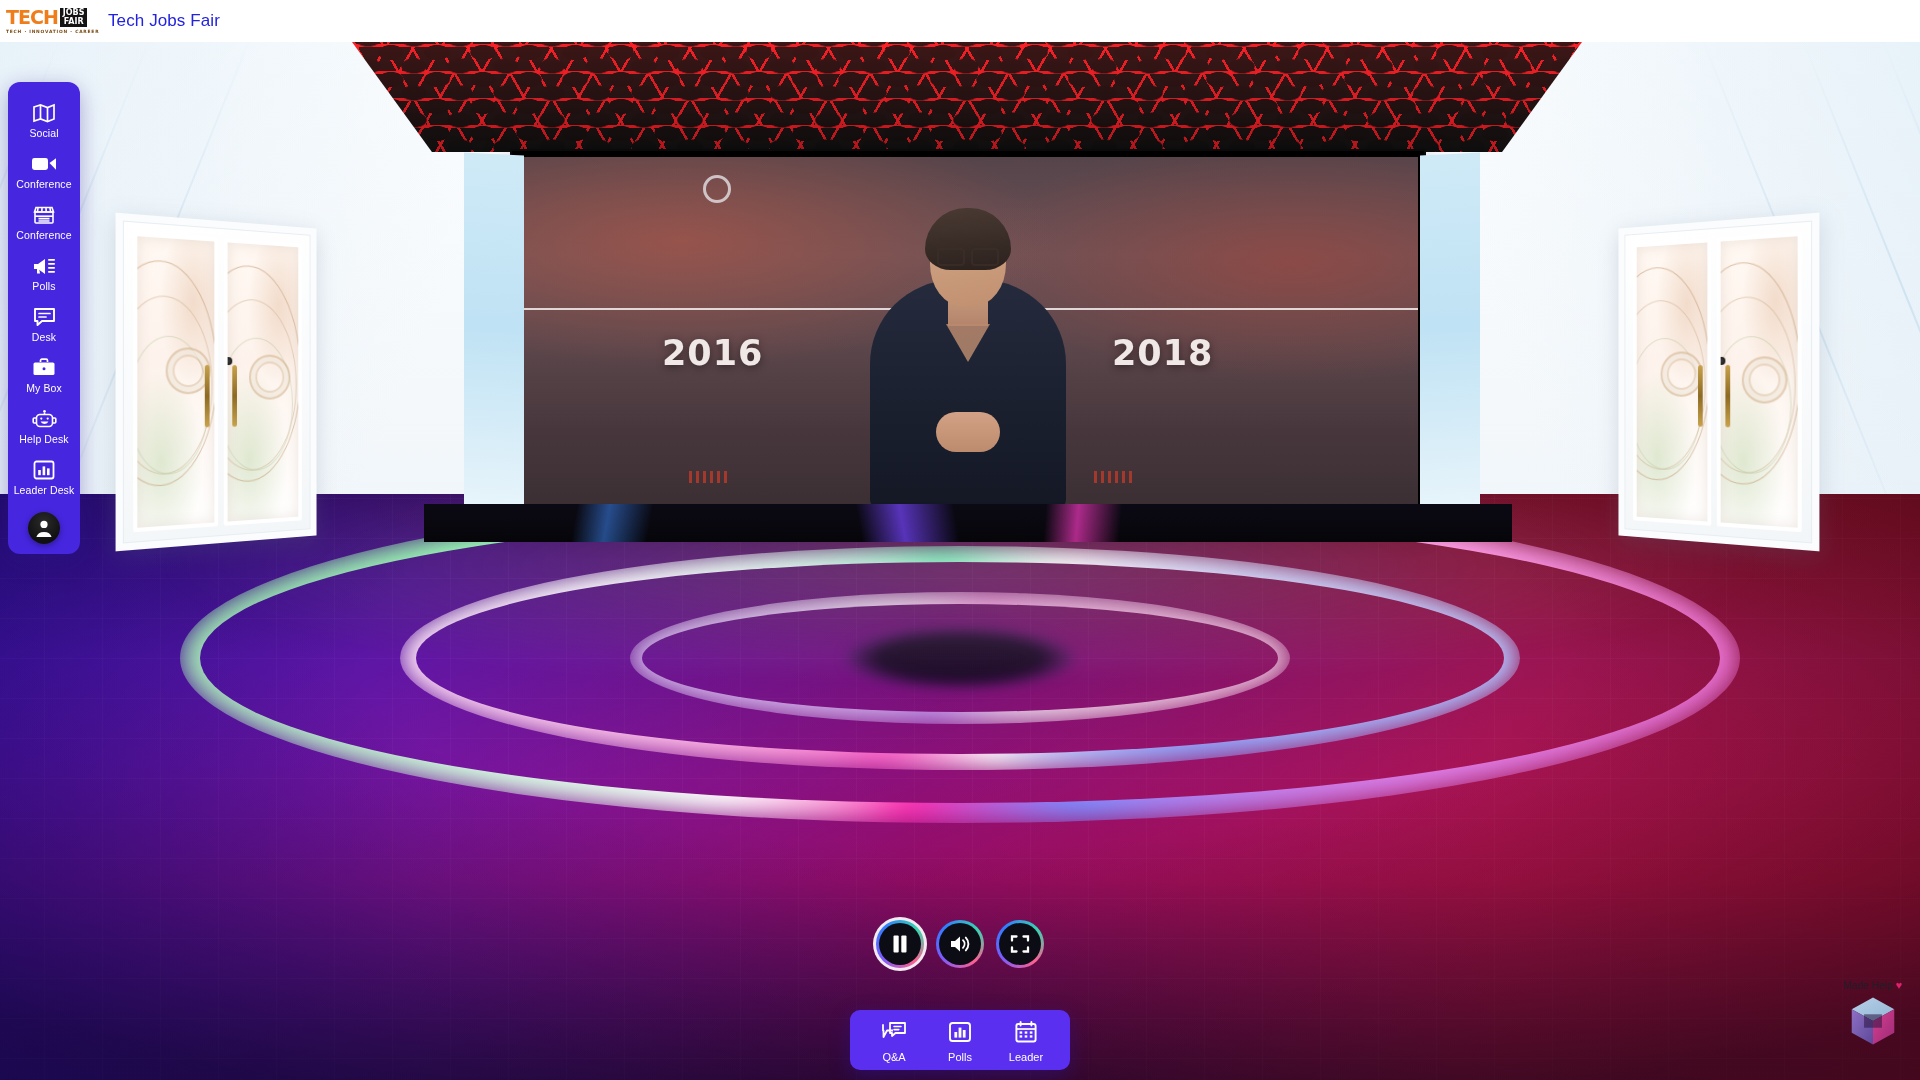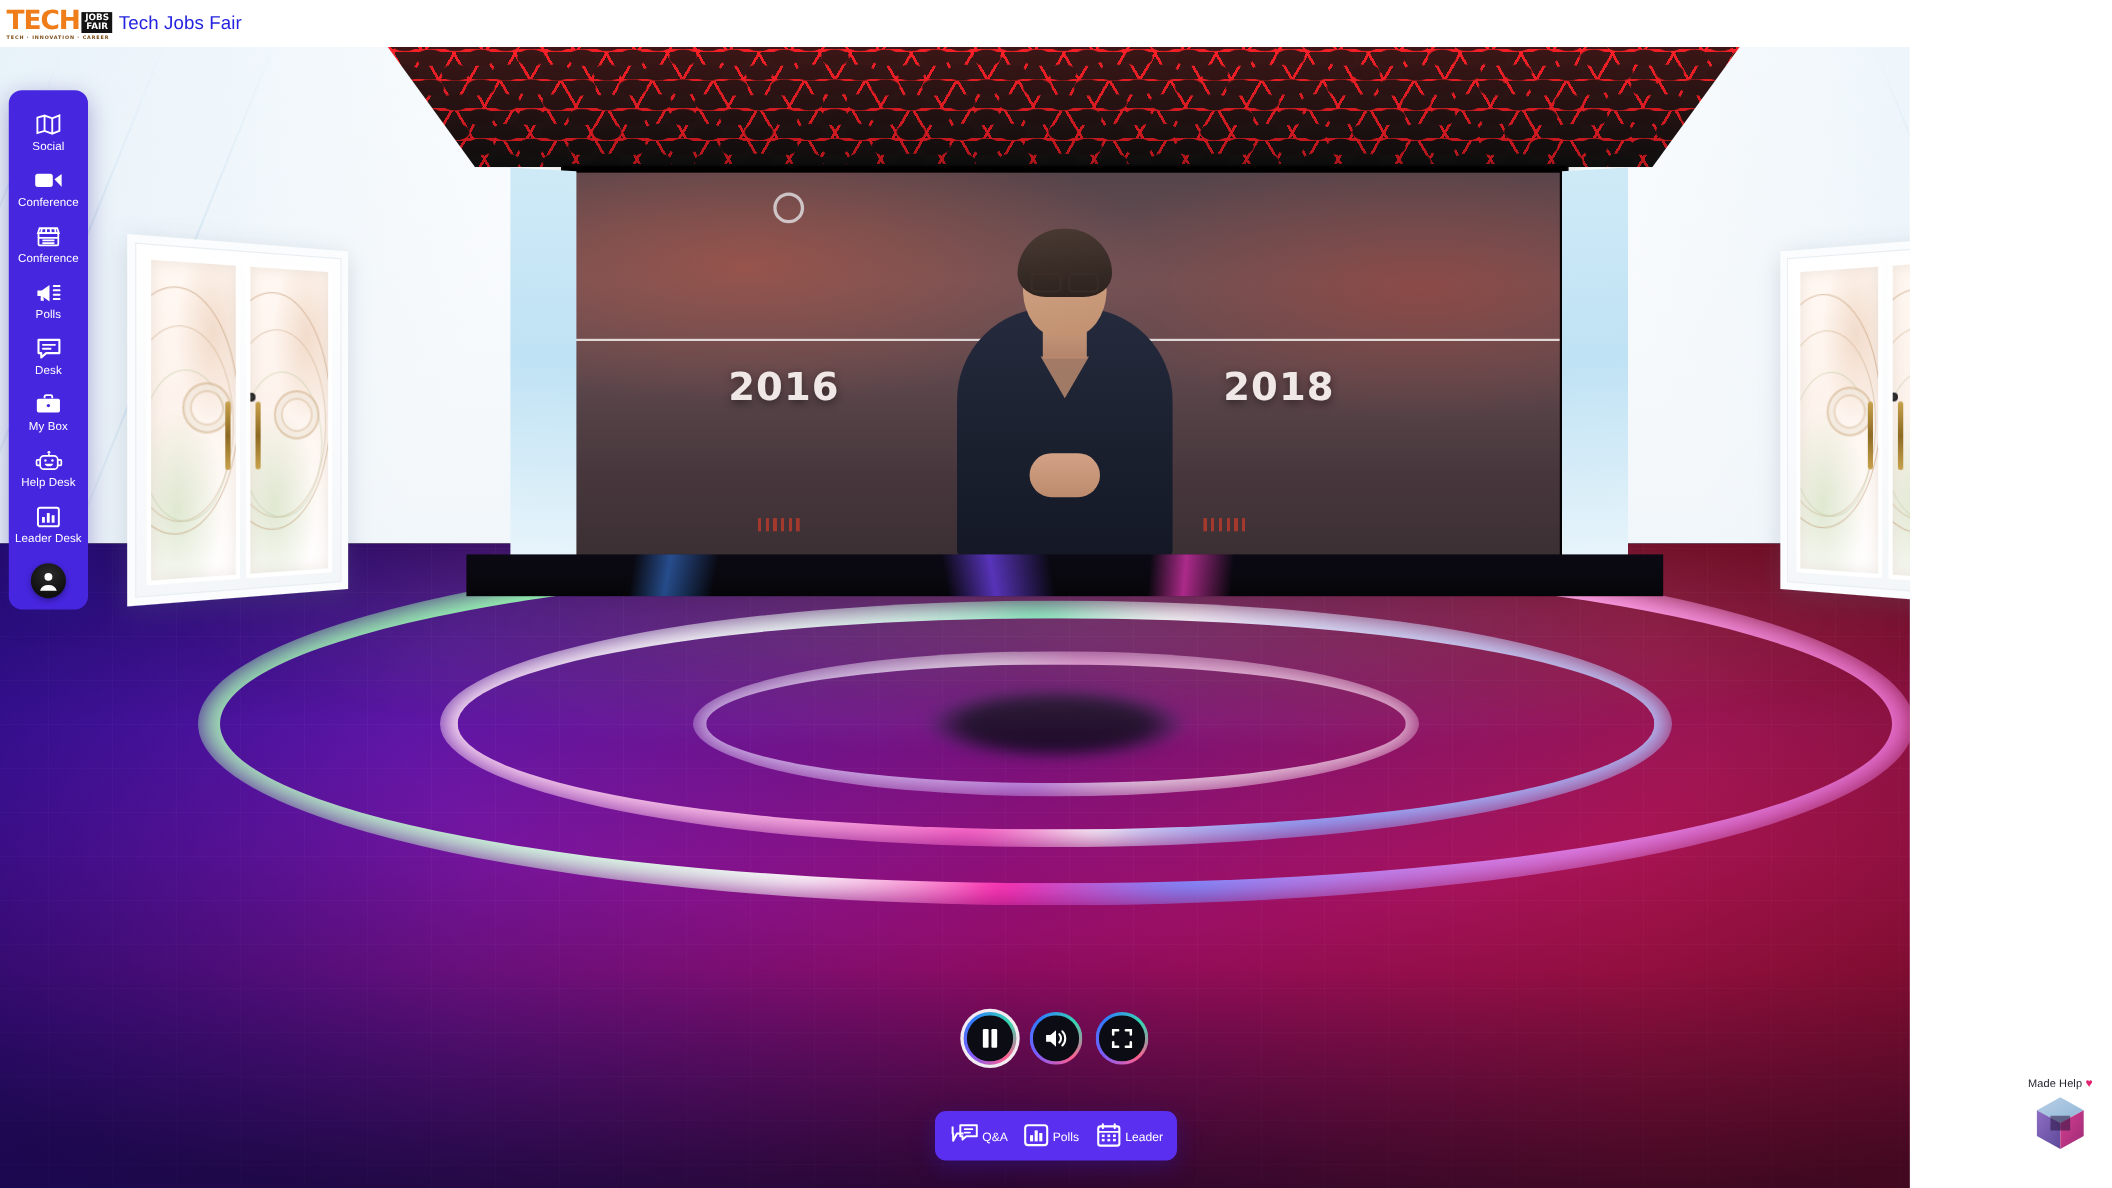--- a/index.html
+++ b/index.html
@@ -21,21 +21,21 @@
   }
   #brand-logo {
     margin-left: 6px;
     width: 88px; height: 36px;
     position: relative;
     display: flex; flex-direction: column; justify-content: center;
   }
   .logo-row1 { display: flex; align-items: flex-end; gap: 2px; }
   .logo-tech {
     font-family: "DejaVu Sans", sans-serif;
-    font-weight: 700; font-size: 24px; letter-spacing: -1px;
+    font-weight: 700; font-size: 19px; letter-spacing: -1px;
     color: #ef7d1a; line-height: 1;
   }
   .logo-badge {
     background: #141414; color: #ffffff;
     font-family: "DejaVu Sans", sans-serif;
     font-weight: 700; font-size: 8px; line-height: 8.5px;
     padding: 1px 3px 1px 3px; text-align: center; letter-spacing: 0px;
   }
   .logo-tag {
     font-family: "DejaVu Sans", sans-serif;
@@ -44,21 +44,21 @@
   }
   #header-title {
     margin-left: 14px;
     font-size: 17px; color: #2222e0; font-weight: 400;
     letter-spacing: .1px;
   }
 
   
   #scene {
     position: absolute; top: 36px; left: 0;
-    width: 1736px; height: 1044px;
+    width: 1920px; height: 1044px;
     overflow: hidden;
     background: #ffffff;
   }
 
   
   #room-wall {
     position: absolute; top: 0; left: 0; width: 1920px; height: 566px;
     background:
       linear-gradient(115deg, rgba(214,232,244,.55) 0%, rgba(255,255,255,0) 26%),
       linear-gradient(245deg, rgba(214,232,244,.55) 0%, rgba(255,255,255,0) 26%),
@@ -364,21 +364,21 @@
 
   
   #action-bar {
     position: absolute; top: 1010px; left: 50%; transform: translateX(-50%);
     background: #5a2ff0; border-radius: 10px;
     display: flex; align-items: center; gap: 6px;
     padding: 8px 14px 6px 14px; z-index: 70;
     box-shadow: 0 6px 20px rgba(45,20,150,.45);
   }
   .action-btn {
-    width: 60px; display: flex; flex-direction: row; align-items: center; gap: 3px;
+    width: 60px; display: flex; flex-direction: column; align-items: center; gap: 3px;
     cursor: pointer; padding: 2px 0 0 0;
   }
   .action-label { color: #ffffff; font-size: 11px; line-height: 13px; }
 
   
   #made-with {
     position: absolute; top: 980px; left: 1834px; width: 78px; height: 80px;
     z-index: 70; display: flex; flex-direction: column; align-items: center;
   }
   #made-with-row { display: flex; align-items: center; gap: 3px; }

